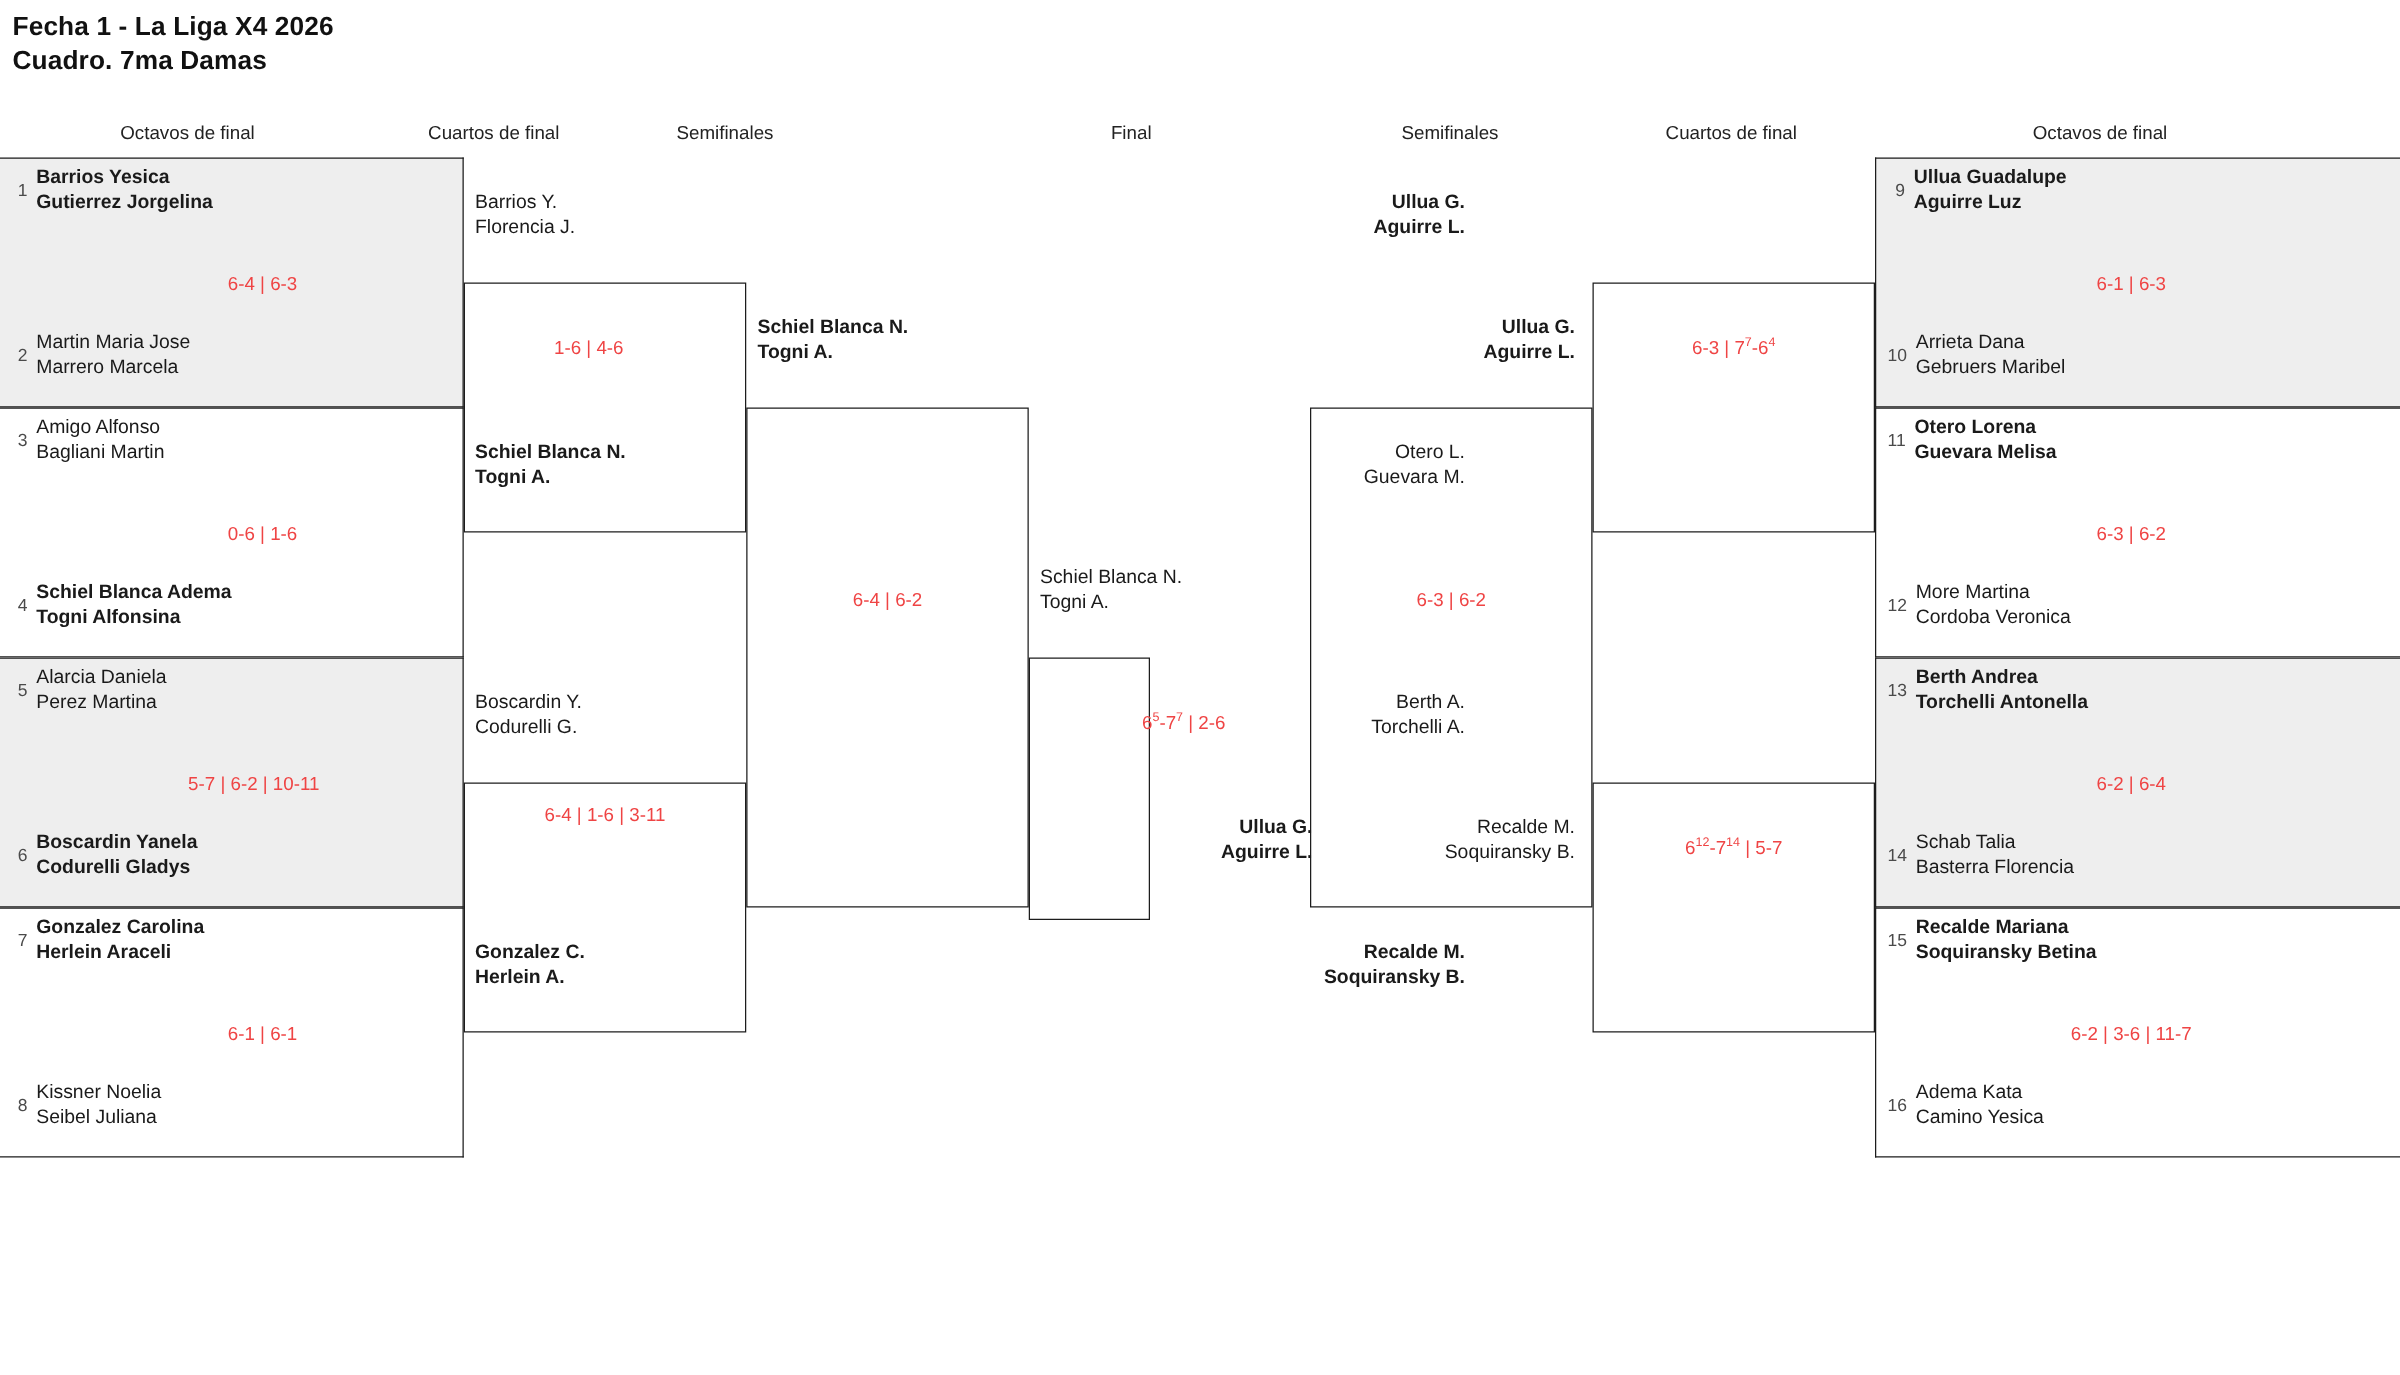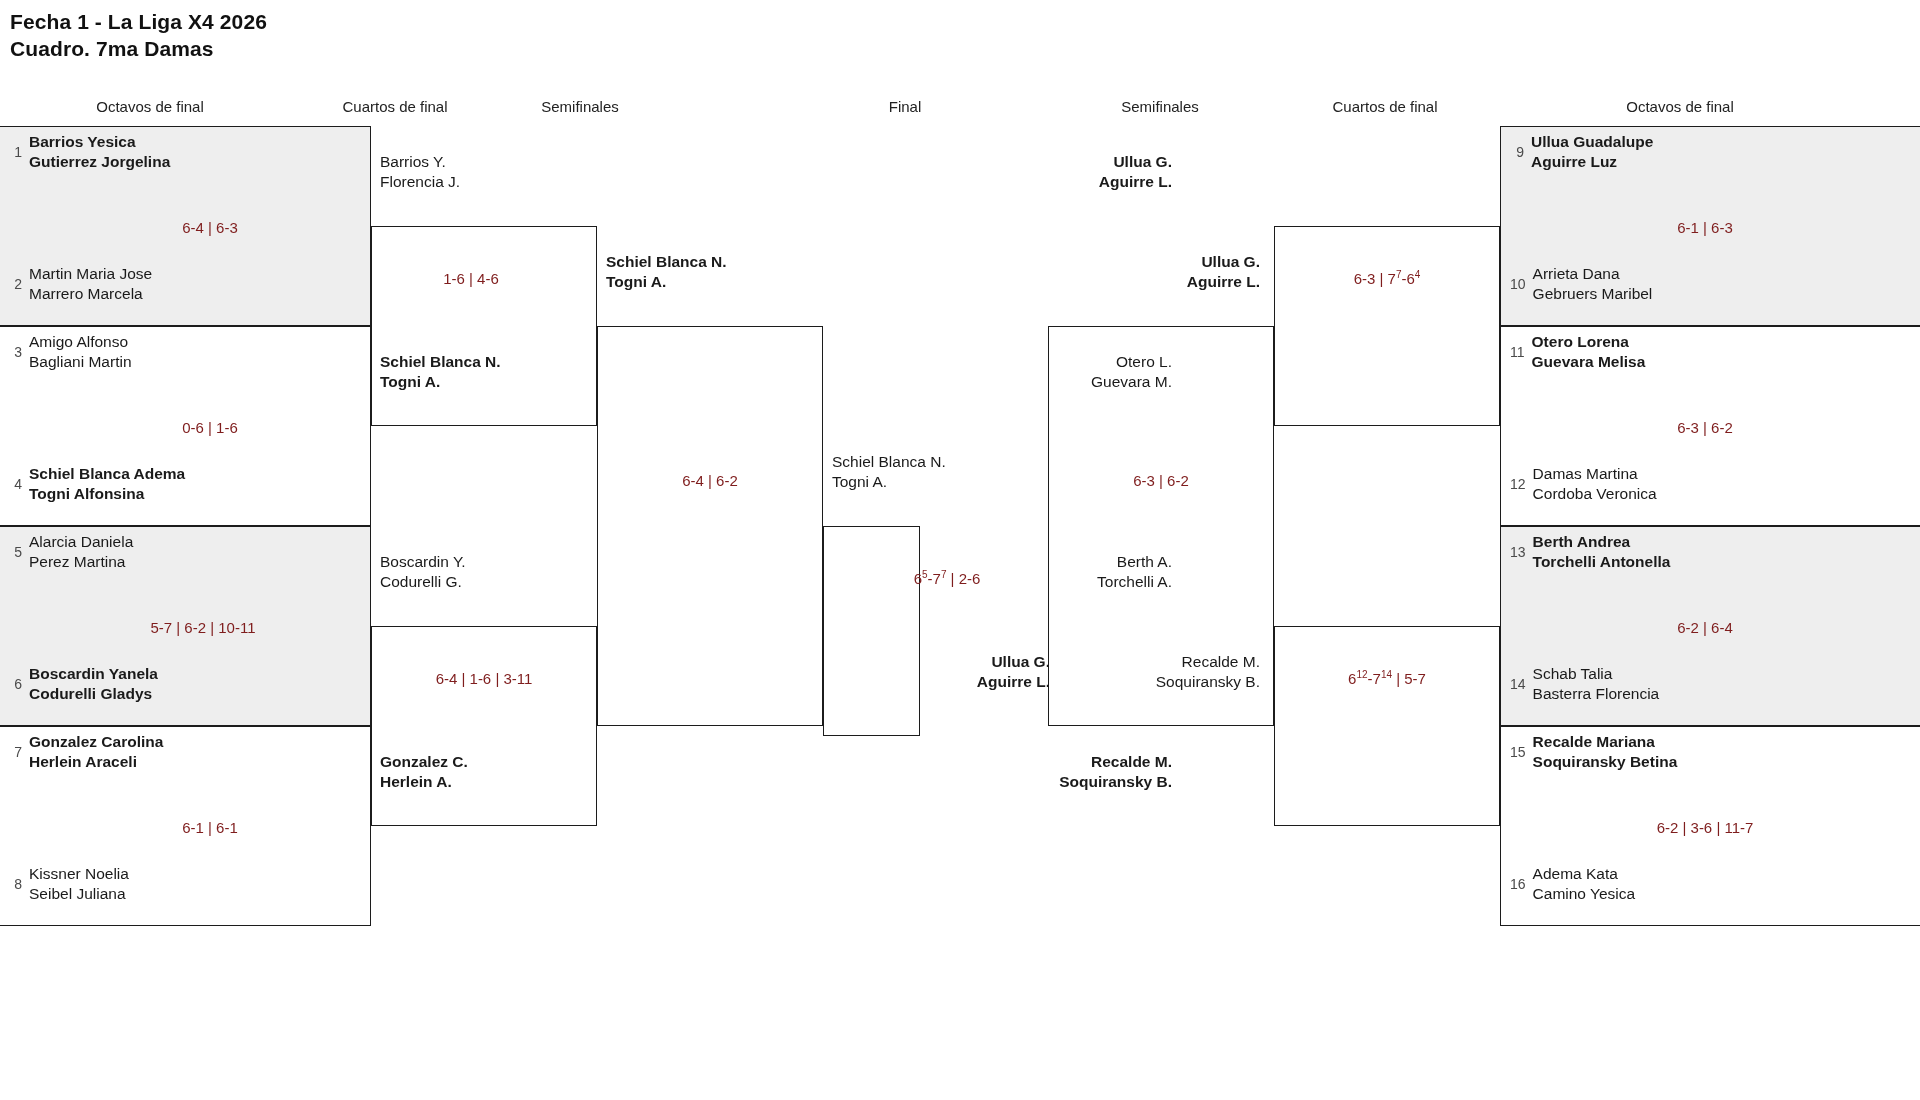--- a/index.html
+++ b/index.html
@@ -38,21 +38,21 @@
   .ent { position: absolute; display: flex; align-items: flex-start; gap: 7px; white-space: nowrap; }
   .ent.right { flex-direction: row-reverse; }
   .seed { font-size: 14px; color: #4a4a4a; line-height: 19px; padding-top: 11px; min-width: 14px; text-align: right; }
   .names { font-size: 15.5px; line-height: 19.5px; color: #1a1a1a; }
   .ent.right .names { text-align: right; }
   .names.win { font-weight: bold; }
   .nm { display: block; }
 
   
   .score {
-    position: absolute; font-size: 15px; color: #7f1d1d;
+    position: absolute; font-size: 15px; color: #ef4444;
     white-space: nowrap; text-align: center;
   }
   .score sup { font-size: 10px; vertical-align: super; line-height: 0; }
 </style>
 </head>
 <body>
 
 <div id="root">
 
   <div class="title-block">
@@ -158,21 +158,21 @@
     </span>
   </div>
   <div class="ent" style="left:380px; top:752px;">
     <span class="names win">
       <span class="nm">Gonzalez C.</span>
         <span class="nm">Herlein A.</span>
     </span>
   </div>
 
   <div class="score" style="left:371px; top:270px; width:200px;">1-6 | 4-6</div>
-  <div class="score" style="left:371px; top:670px; width:226px;">6-4 | 1-6 | 3-11</div>
+  <div class="score" style="left:371px; top:644px; width:226px;">6-4 | 1-6 | 3-11</div>
 
   <div class="bx" style="left:597px; top:326px; width:226px; height:400px;"></div>
 
   <div class="ent" style="left:606px; top:252px;">
     <span class="names win">
       <span class="nm">Schiel Blanca N.</span>
         <span class="nm">Togni A.</span>
     </span>
   </div>
   <div class="score" style="left:597px; top:472px; width:226px;">6-4 | 6-2</div>
@@ -270,21 +270,21 @@
   <div class="ent" style="left:1510px; top:332px;">
     <span class="seed">11</span>
     <span class="names win">
       <span class="nm">Otero Lorena</span>
         <span class="nm">Guevara Melisa</span>
     </span>
   </div>
   <div class="ent" style="left:1510px; top:464px;">
     <span class="seed">12</span>
     <span class="names">
-      <span class="nm">Damas Martina</span>
+      <span class="nm">More Martina</span>
         <span class="nm">Cordoba Veronica</span>
     </span>
   </div>
   <div class="ent" style="left:1510px; top:532px;">
     <span class="seed">13</span>
     <span class="names win">
       <span class="nm">Berth Andrea</span>
         <span class="nm">Torchelli Antonella</span>
     </span>
   </div>

